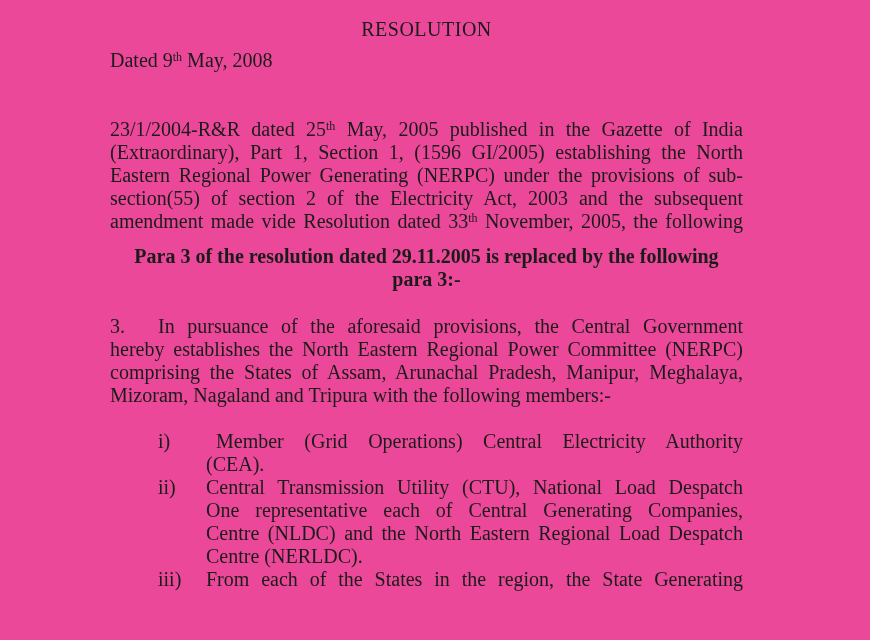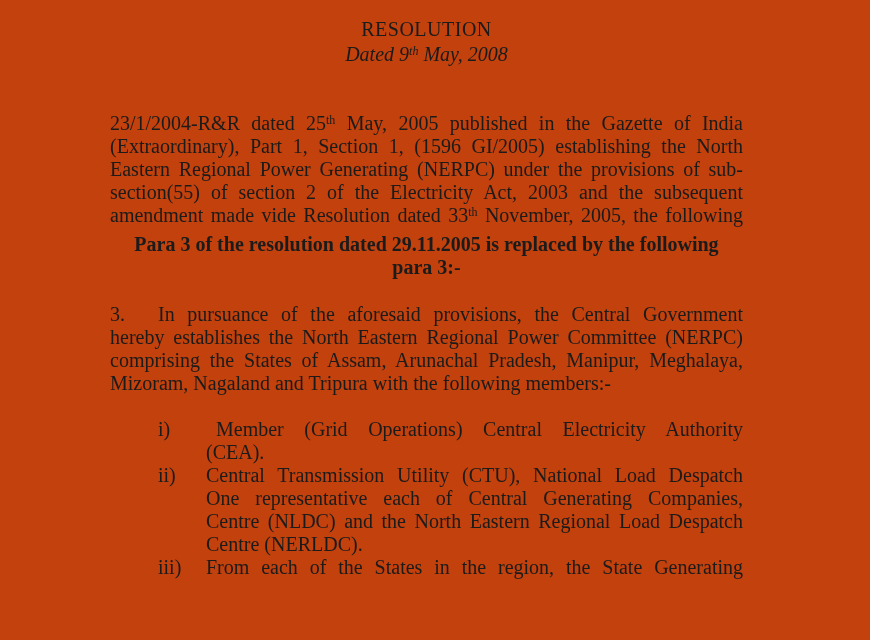--- a/index.html
+++ b/index.html
@@ -1,40 +1,40 @@
 <!DOCTYPE html>
 <html><head>
 <meta charset="utf-8">
 <style>
   html, body { margin: 0; padding: 0; background: #ffffff; }
   .page {
     position: relative;
     width: 870px;
     height: 640px;
     box-sizing: border-box;
-    background: #c2410c;
+    background: #ec4899;
     color: #1b1b1b;
     font-family: "Liberation Serif", "DejaVu Serif", serif;
     font-size: 20px;
     line-height: 23px;
     padding: 18px 127px 0 110px;
     overflow: hidden;
   }
   .title {
     text-align: center;
     letter-spacing: 0.5px;
   }
-  .date-line { text-align: center; margin-top: 2px; font-style: italic; }
+  .date-line { text-align: left; margin-top: 8px; }
   .para-open { margin-top: 46px; }
   .ln { white-space: normal; }
   .jl { text-align: justify; text-align-last: justify; }
   .ind { text-indent: 45px; }
   .ind-sm { text-indent: 10px; }
   .heading {
-    margin-top: 6px;
+    margin-top: 12px;
     text-align: center;
     font-weight: bold;
   }
   .para-3 { margin-top: 24px; }
   .l1 { position: relative; margin-left: 48px; }
   .num { position: absolute; left: -48px; top: 0; }
   .members { margin-top: 23px; }
   .item { position: relative; margin-left: 96px; }
   .marker { position: absolute; left: -48px; top: 0; }
   sup.sp {

